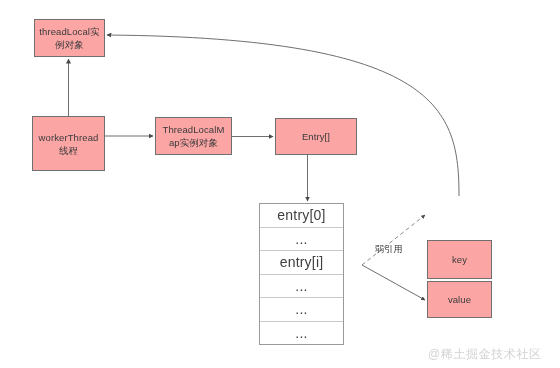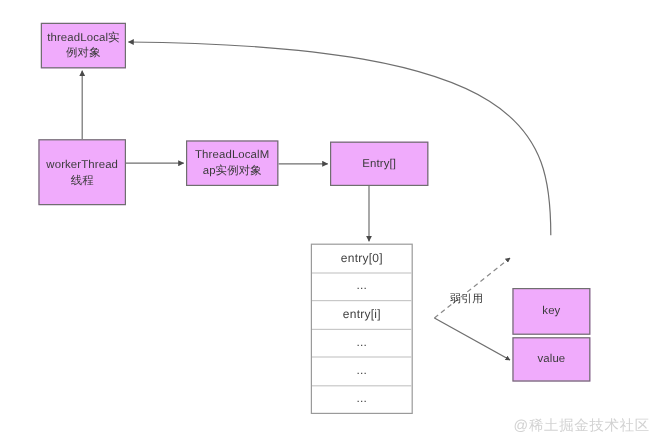--- a/index.html
+++ b/index.html
@@ -19,21 +19,21 @@
     position: absolute;
     left: 0;
     top: 0;
     width: 560px;
     height: 368px;
   }
   .node-box {
     position: absolute;
     box-sizing: border-box;
     border: 1px solid #6f6f6f;
-    background: #f0abfc;
+    background: #fca5a5;
     display: flex;
     align-items: center;
     justify-content: center;
     text-align: center;
     color: #3a3a3a;
     font-size: 9.5px;
     line-height: 13px;
     letter-spacing: 0.1px;
   }
   .node-box .node-text {
@@ -50,21 +50,21 @@
     flex-direction: column;
   }
   .entry-row {
     flex: 1 1 0;
     box-sizing: border-box;
     border-bottom: 1px solid #c8c8c8;
     display: flex;
     align-items: center;
     justify-content: center;
     color: #3f3f3f;
-    font-size: 10px;
+    font-size: 14px;
     letter-spacing: 0.2px;
   }
   .entry-row:last-child {
     border-bottom: none;
   }
   .edge-label {
     position: absolute;
     color: #2f2f2f;
     font-size: 9px;
     letter-spacing: 0.3px;

